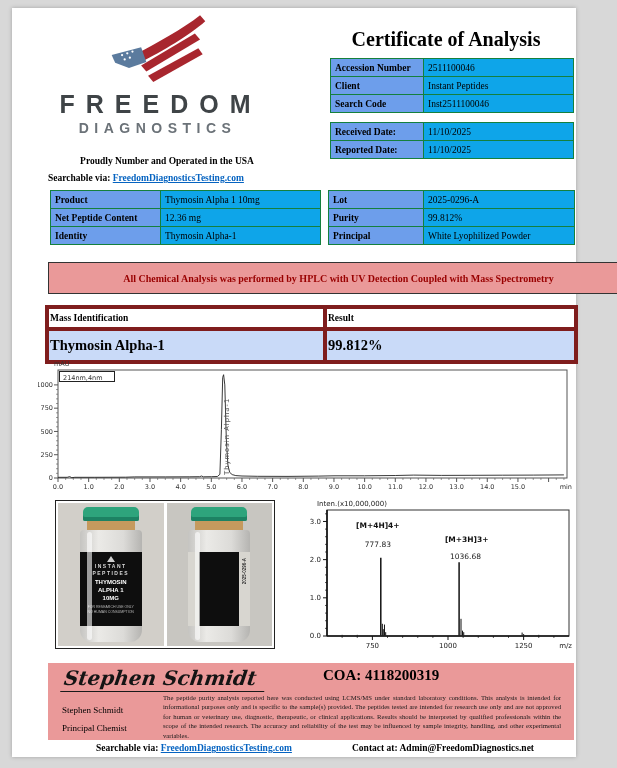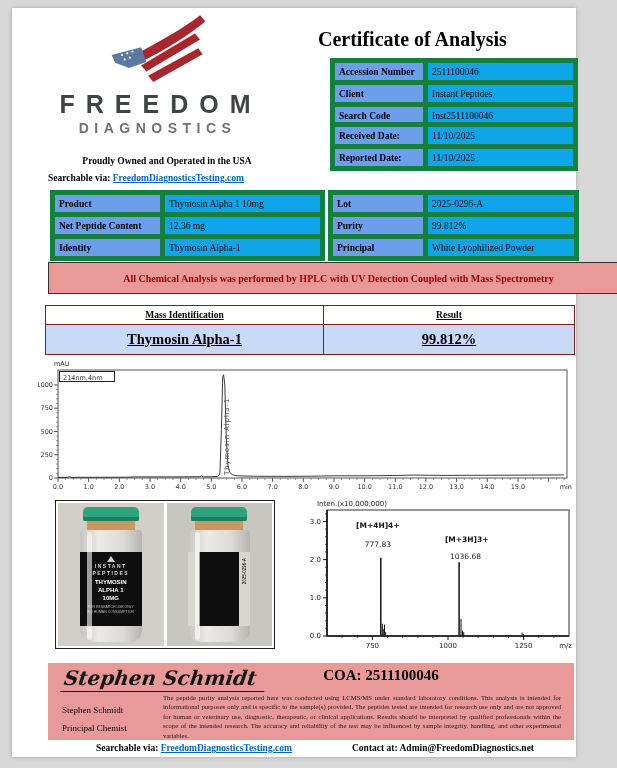--- a/index.html
+++ b/index.html
@@ -10,35 +10,35 @@
   
   .logo-wrap{position:absolute;left:25px;top:2px;width:236px;text-align:center;}
   .brandname{font-family:"Liberation Sans",sans-serif;font-size:25px;font-weight:600;
              letter-spacing:11px;color:#3f4447;margin-left:11px;line-height:1;}
   .brandsub{font-family:"Liberation Sans",sans-serif;font-size:14px;font-weight:bold;
             letter-spacing:5.5px;color:#6b7278;margin-top:3px;margin-left:5px;}
   .tagline{left:35px;top:148px;width:240px;text-align:center;font-weight:bold;font-size:9.5px;}
   .search-line{left:36px;top:165px;font-weight:bold;font-size:9.5px;}
   a.link{color:#0563c1;text-decoration:underline;cursor:pointer;font-weight:bold;}
 
-  .doc-title{left:306px;top:20px;width:256px;text-align:left;font-size:20px;font-weight:bold;}
+  .doc-title{left:306px;top:20px;width:256px;text-align:center;font-size:20px;font-weight:bold;}
 
   table.ftable{border-collapse:collapse;table-layout:fixed;position:absolute;border:1.5px solid #0a0a2a;}
-  table.ftable td{border:5px solid #15803d;font-family:"Liberation Serif",serif;font-size:9.5px;
+  table.ftable td{border:1px solid #15803d;font-family:"Liberation Serif",serif;font-size:9.5px;
                   padding:1px 4px;height:15px;overflow:hidden;white-space:nowrap;}
   td.lbl{background:#6d9eeb;font-weight:bold;}
   td.val{background:#0ea5e9;}
 
   .banner{left:36px;top:254px;width:523px;height:30px;background:#ea9999;border:1.5px solid #333;
           display:flex;align-items:center;justify-content:center;text-align:center;
           font-weight:bold;font-size:10px;color:#990000;padding:0 28px;}
 
   table.masstable{border-collapse:collapse;table-layout:fixed;position:absolute;border:1.5px solid #111;
                   left:33px;top:297px;width:529px;}
-  table.masstable td{border:1px solid #7f1d1d;text-align:center;font-family:"Liberation Serif",serif;text-decoration:underline;}
+  table.masstable td{border:4px solid #7f1d1d;font-family:"Liberation Serif",serif;}
   td.mhead{font-weight:bold;font-size:9.5px;height:16px;background:#fff;}
   td.mval{font-weight:bold;font-size:14.5px;height:27px;background:#c9daf8;}
 
   svg text{font-family:"DejaVu Sans",sans-serif;}
   .tk{font-size:6.5px;fill:#333;}
   .tk2{font-size:7px;fill:#222;}
   .pk{font-size:6.8px;letter-spacing:1px;fill:#555;}
   .msb{font-size:7.5px;font-weight:bold;fill:#111;}
   .msr{font-size:7.5px;fill:#222;}
 
@@ -94,21 +94,21 @@
       <path d="M10,52 L44,43 L50,60 L30,67 L14,61 Z" fill="#5b7b9e"></path>
       <circle cx="22" cy="52" r="1.3" fill="#fff"></circle>
       <circle cx="28" cy="50" r="1.3" fill="#fff"></circle>
       <circle cx="34" cy="48" r="1.3" fill="#fff"></circle>
       <circle cx="25" cy="57" r="1.3" fill="#fff"></circle>
       <circle cx="31" cy="55" r="1.3" fill="#fff"></circle>
     </svg>
     <div class="brandname">FREEDOM</div>
     <div class="brandsub">DIAGNOSTICS</div>
   </div>
-  <div class="abs tagline">Proudly Owned and Operated in the USA</div>
+  <div class="abs tagline">Proudly Number and Operated in the USA</div>
   <div class="abs search-line">
     <span>Searchable via:</span>
     <a class="link">FreedomDiagnosticsTesting.com</a>
   </div>
 
   <div class="abs doc-title">Certificate of Analysis</div>
 
   <table class="ftable" style="left:318px;top:50px;width:243px;">
     <colgroup>
         <col style="width:93px">
@@ -434,21 +434,21 @@
         <text x="79.82" y="49.41818181818182" class="msr" text-anchor="middle">777.83</text>
         <text x="168.755" y="44.45454545454544" class="msb" text-anchor="middle">[M+3H]3+</text>
         <text x="167.54500000000002" y="60.87272727272726" class="msr" text-anchor="middle">1036.68</text>
       </svg>
   </div>
 
   <div class="abs sig-panel">
     <div class="sig-script">Stephen Schmidt</div>
     <div class="sig-name">Stephen Schmidt</div>
     <div class="sig-title">Principal Chemist</div>
-    <div class="coa-head">COA: 2511100046</div>
+    <div class="coa-head">COA: 4118200319</div>
     <div class="disclaimer">The peptide purity analysis reported here was conducted using LCMS/MS under standard laboratory conditions. This analysis is intended for informational purposes only and is specific to the sample(s) provided. The peptides tested are intended for research use only and are not approved for human or veterinary use, diagnostic, therapeutic, or clinical applications. Results should be interpreted by qualified professionals within the scope of the intended research. The accuracy and reliability of the test may be influenced by sample integrity, handling, and other experimental variables.</div>
   </div>
 
   <div class="abs footer-left">
     <span>Searchable via:</span>
     <a class="link">FreedomDiagnosticsTesting.com</a>
   </div>
   <div class="abs footer-right">
     <span>Contact at:</span>
     <span>Admin@FreedomDiagnostics.net</span>

